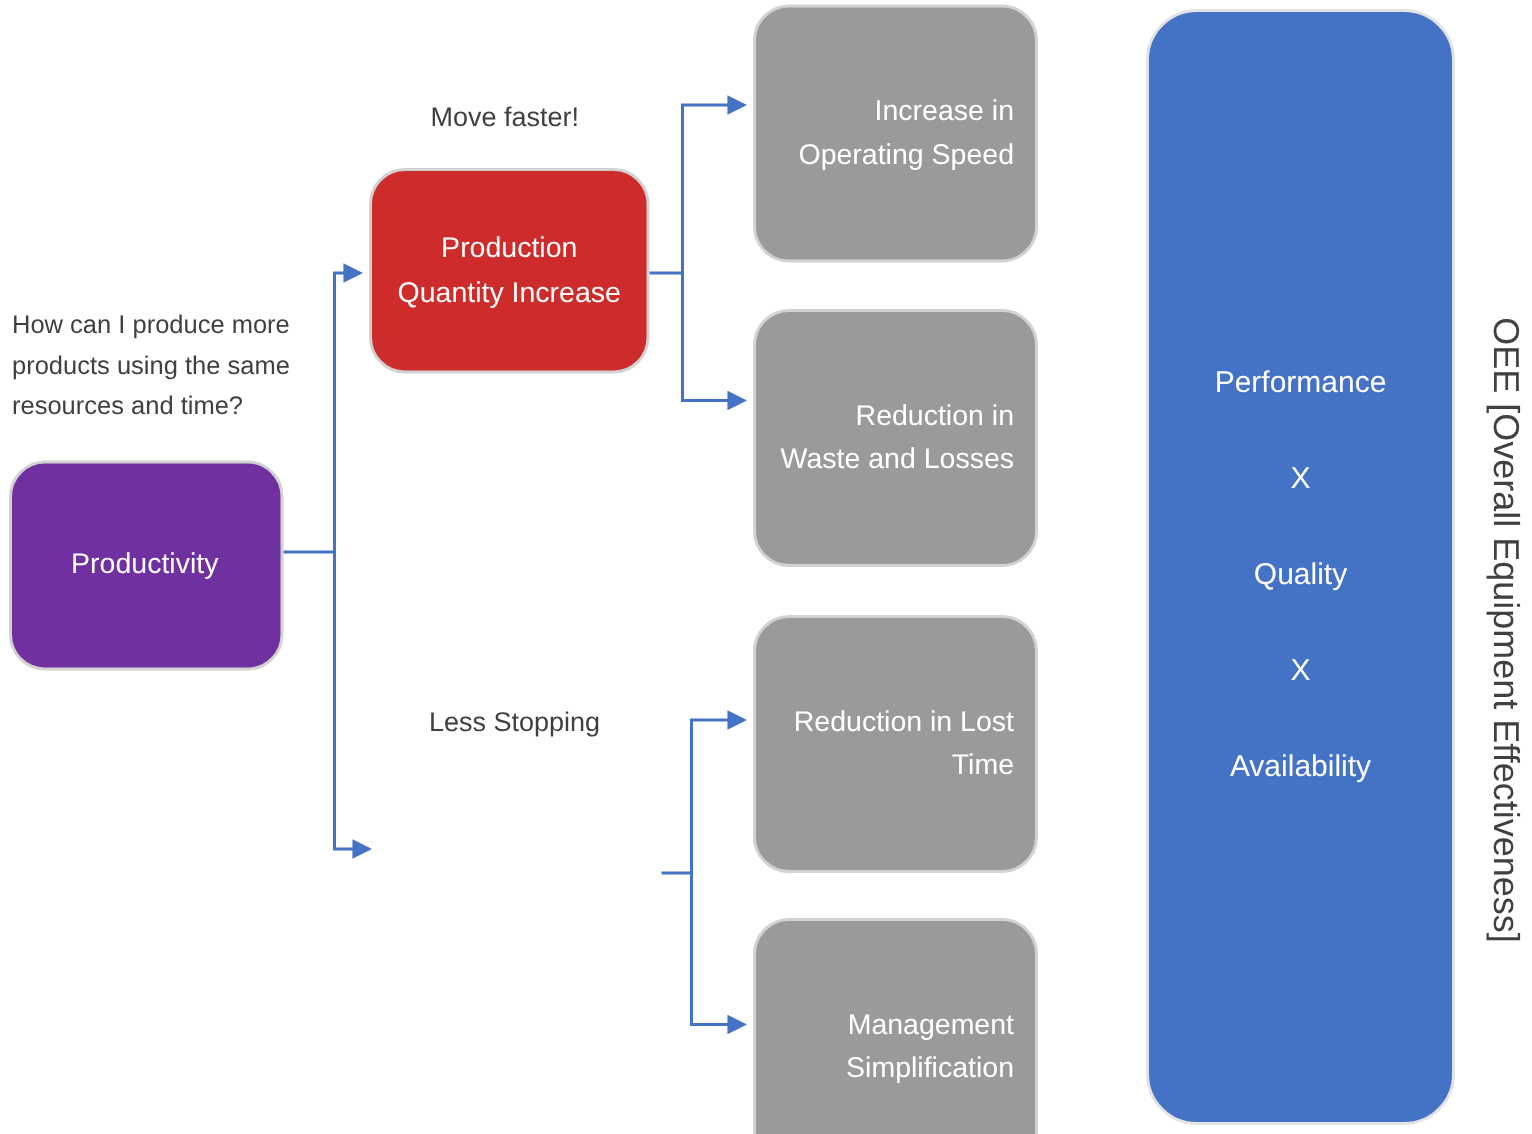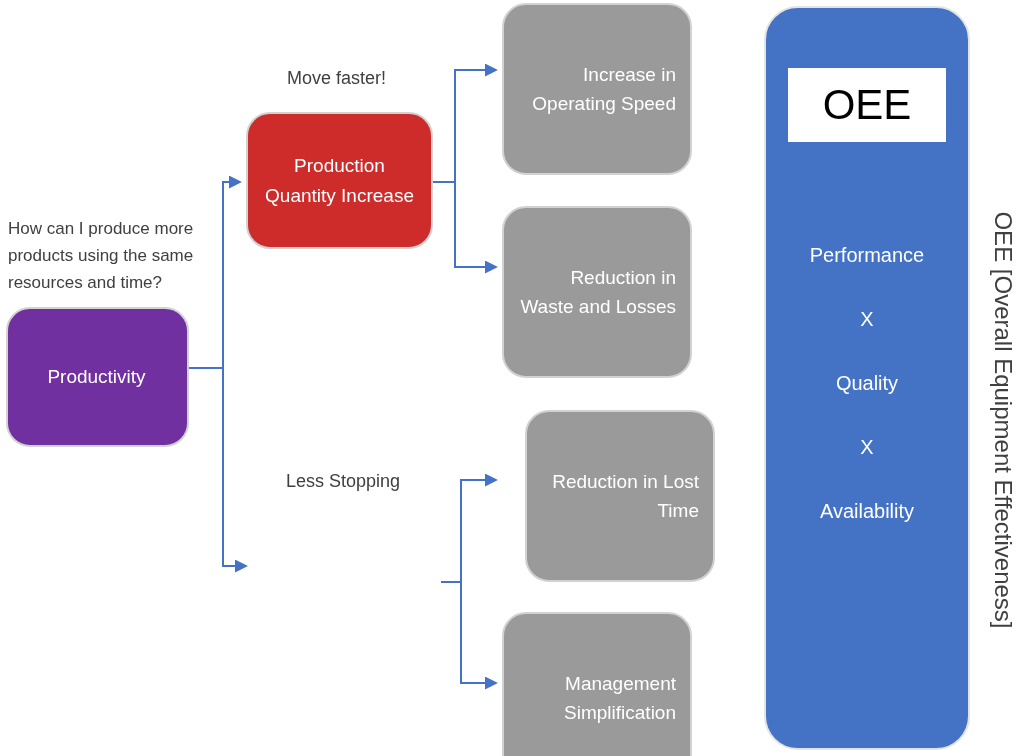--- a/index.html
+++ b/index.html
@@ -23,21 +23,21 @@
   .connectors{position:absolute;left:0;top:0;}
   .connectors path.conn{
     fill:none;
     stroke:var(--connector);
     stroke-width:2;
   }
   .connectors .arrowhead{fill:var(--connector);}
 
   .question{
     position:absolute;
-    left:8px;top:216px;
+    left:8px;top:204px;
     width:224px;
     font-size:17px;
     line-height:1.58;
     color:var(--text-dark);
   }
 
   .node{
     position:absolute;
     display:flex;align-items:center;justify-content:center;
     text-align:center;
@@ -48,21 +48,21 @@
     border-radius:24px;
     box-sizing:border-box;
     padding:6px 14px;
   }
   .node.purple{background:var(--purple); left:6px;  top:307px; width:183px; height:140px;padding-left:12px;}
   .node.red1  {background:var(--red);    left:246px; top:112px; width:187px; height:137px;}
   .node.red2  {background:var(--red);    left:252px; top:509px; width:189px; height:141px;}
   .node.gray  {background:var(--gray);   left:502px; width:190px; height:172px;text-align:right;}
   .node.g1{top:3px;}
   .node.g2{top:206px;}
-  .node.g3{top:410px;margin-left:23px;}
+  .node.g3{top:410px;}
   .node.g4{top:612px;}
 
   .annotation{
     position:absolute;
     font-size:18px;
     color:var(--text-dark);
     white-space:nowrap;
   }
   .annotation.a1{left:287px;top:68px;}
   .annotation.a2{left:286px;top:471px;}
@@ -148,23 +148,20 @@
     <span>Reduction in Waste and Losses</span>
   </div>
   <div class="node gray g3">
     <span>Reduction in Lost Time</span>
   </div>
   <div class="node gray g4">
     <span>Management Simplification</span>
   </div>
 
   <div class="panel">
-    <div class="oee-title-box">
-      <span>OEE</span>
-    </div>
     <div class="factors">
       <span>Performance</span>
       <span>X</span>
       <span>Quality</span>
       <span>X</span>
       <span>Availability</span>
     </div>
   </div>
 
   <div class="side-label">OEE [Overall Equipment Effectiveness]</div>

